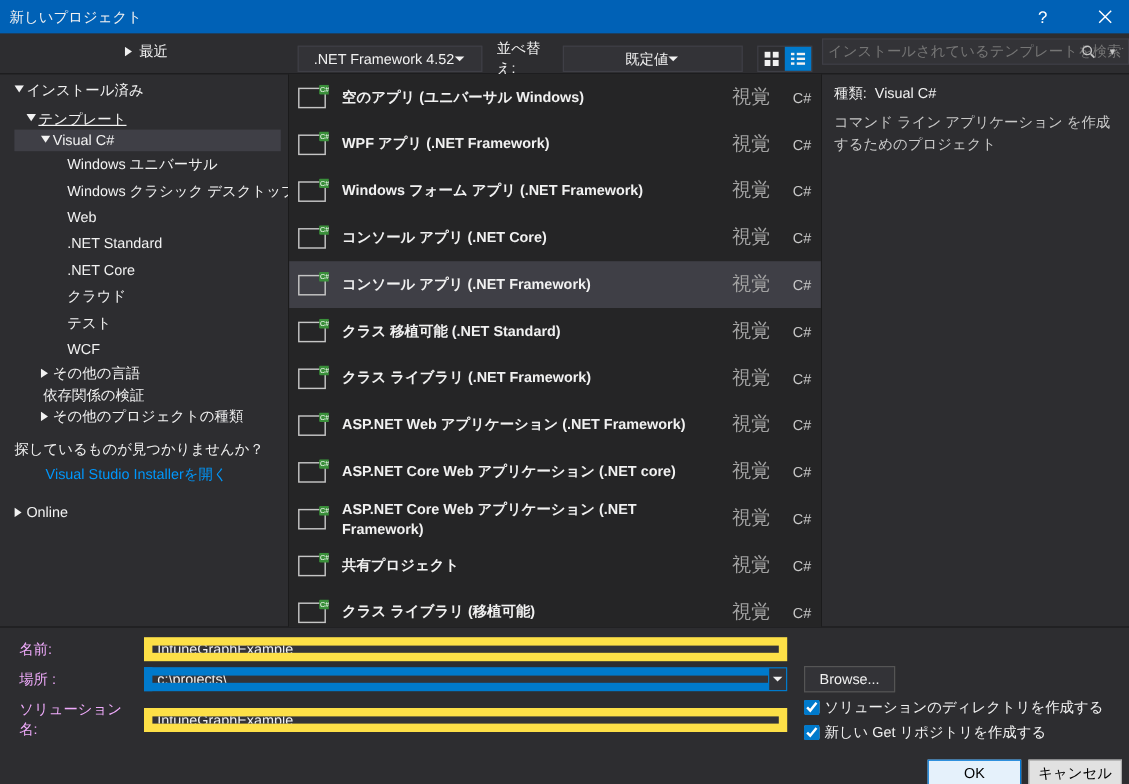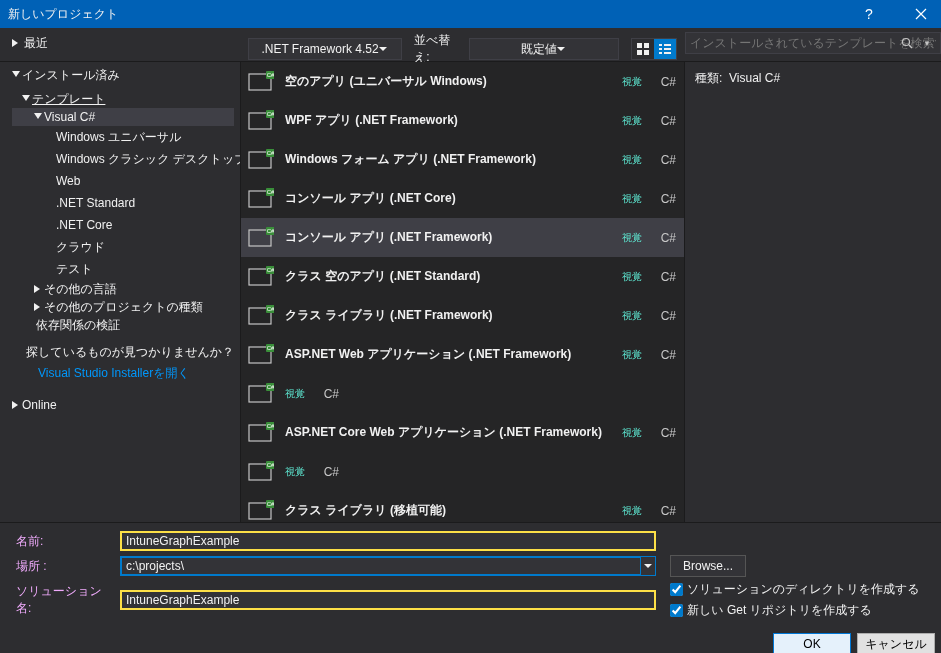--- a/index.html
+++ b/index.html
@@ -12,21 +12,21 @@
   .titlebar .spacer { flex: 1; }
   .titlebar .help-btn, .titlebar .close-btn { width: 40px; height: 28px; display: flex; align-items: center; justify-content: center; font-size: 14px; color: #fff; }
   .titlebar .close-btn svg { stroke: #fff; }
 
   
   .topstrip { display: flex; height: 34px; align-items: flex-start; background: #2d2d30; border-bottom: 1px solid #1b1b1c; }
   .topstrip .left-recent { width: 240px; padding: 6px 8px 0 12px; }
   .topstrip .mid-controls { flex: 1; display: flex; align-items: center; gap: 6px; padding: 4px 8px 0 8px; }
   .topstrip .right-search { width: 256px; padding: 4px 6px 0 0; }
 
-  .tree-head { display: flex; align-items: center; gap: 4px; color: #f1f1f1; }
+  .tree-head { display: flex; align-items: center; gap: 4px; color: #f1f1f1; justify-content: center; }
   .tree-head .caret { width: 10px; display: inline-flex; }
   .caret svg { fill: #f1f1f1; }
   .caret.right svg { transform: rotate(-90deg); }
   .caret.blank { visibility: hidden; }
 
   .combo, .txt { height: 22px; background: #333337; border: 1px solid #3f3f46; color: #f1f1f1; padding: 0 4px; display: flex; align-items: center; }
   .combo { min-width: 154px; justify-content: center; }
   .combo .tri { width: 10px; display: inline-flex; }
 
   .viewmode { display: flex; border: 1px solid #3f3f46; height: 22px; }
@@ -44,44 +44,44 @@
   .sidebar { width: 240px; padding: 4px 6px 4px 12px; overflow: hidden; }
   .sidebar ul { list-style: none; }
   .sidebar li { padding: 2px 0; }
   .node { display: flex; align-items: center; gap: 2px; min-height: 18px; }
   .node .label { white-space: nowrap; }
   .node.selected { background: #3f3f46; }
   .depth0 { padding-left: 0; }
   .depth1 { padding-left: 10px; text-decoration: underline; }
   .depth2 { padding-left: 22px; }
   .depth3 { padding-left: 42px; }
-  .sidebar .question { padding: 10px 0 4px 0; color: #f1f1f1; text-align: right; }
+  .sidebar .question { padding: 10px 0 4px 0; color: #f1f1f1; }
   .sidebar .link { color: #0097fb; padding-left: 26px; }
 
   .center { flex: 1; overflow-y: scroll; background: #252526; border-left: 1px solid #1b1b1c; border-right: 1px solid #1b1b1c; }
   .center::-webkit-scrollbar { width: 14px; }
   .center::-webkit-scrollbar-track { background: #3e3e42; }
   .center::-webkit-scrollbar-thumb { background: #686868; }
   .tmpl-row { display: flex; align-items: center; height: 39px; padding: 0 8px 0 6px; gap: 10px; }
   .tmpl-row.selected { background: #3f3f46; }
   .tmpl-icon { width: 28px; height: 28px; display: flex; align-items: center; justify-content: center; }
   .tmpl-icon svg { fill: #c5c5c5; }
   .tmpl-name { flex: 1; font-size: 12px; font-weight: bold; }
-  .tmpl-tag { font-size: 10px; color: #5eead4; }
+  .tmpl-tag { font-size: 16px; color: #a3a3a3; }
   .tmpl-lang { width: 24px; text-align: right; font-size: 12px; color: #c8c8c8; }
 
   .desc-panel { width: 256px; padding: 8px 10px; }
   .desc-panel .type { color: #f1f1f1; margin-bottom: 6px; }
   .desc-panel .desc { color: #c8c8c8; line-height: 1.5; }
 
   
   .bottom { border-top: 1px solid #1b1b1c; padding: 8px 8px 4px 8px; }
   .form-row { display: flex; align-items: center; margin-bottom: 4px; gap: 4px; }
   .form-row .lbl { width: 108px; color: #f0abfc; padding-left: 8px; }
-  .form-row input[type=text] { height: 20px; background: #333337; border: 2px solid #fde047; color: #f1f1f1; padding: 0 4px; font-size: 12px; outline: none; }
+  .form-row input[type=text] { height: 20px; background: #333337; border: 7px solid #fde047; color: #f1f1f1; padding: 0 4px; font-size: 12px; outline: none; }
   .form-row .name-input { width: 536px; }
   .form-row .loc-wrap { display: flex; width: 536px; }
   .form-row .loc-wrap input { flex: 1; border-right: none; }
   .form-row .loc-wrap .drop { width: 16px; background: #333337; border: 1px solid #3f3f46; border-left: 1px solid #3f3f46; display: flex; align-items: center; justify-content: center; }
   .form-row .loc-wrap.focus input { border-color: #007acc; }
   .form-row .loc-wrap.focus .drop { border-color: #007acc; }
   .browse-btn { margin-left: 10px; height: 22px; padding: 0 12px; background: #333337; border: 1px solid #555; color: #f1f1f1; display: inline-flex; align-items: center; }
   .side-checks { display: flex; flex-direction: column; gap: 4px; margin-left: 10px; }
   .side-checks label { display: flex; align-items: center; gap: 4px; color: #f1f1f1; }
   .side-checks input { accent-color: #007acc; }
@@ -227,36 +227,42 @@
             <span class="caret blank"></span>
             <span class="label">クラウド</span>
           </div>
         </li>
       <li>
           <div class="node depth3">
             <span class="caret blank"></span>
             <span class="label">テスト</span>
           </div>
         </li>
+      <li>
+          <div class="node depth3">
+            <span class="caret blank"></span>
+            <span class="label">WCF</span>
+          </div>
+        </li>
     </ul>
     <div class="node depth2">
       <span class="caret right"><svg width="8" height="8">
             <polygon points="0,0 8,0 4,6"></polygon>
           </svg></span>
       <span class="label">その他の言語</span>
     </div>
     <div class="node depth2">
-      <span class="caret right"><svg width="8" height="8">
-            <polygon points="0,0 8,0 4,6"></polygon>
-          </svg></span>
-      <span class="label">その他のプロジェクトの種類</span>
-    </div>
-    <div class="node depth2">
       <span class="caret blank"></span>
       <span class="label">依存関係の検証</span>
+    </div>
+    <div class="node depth2">
+      <span class="caret right"><svg width="8" height="8">
+            <polygon points="0,0 8,0 4,6"></polygon>
+          </svg></span>
+      <span class="label">その他のプロジェクトの種類</span>
     </div>
 
     <div class="question">探しているものが見つかりませんか？</div>
     <div class="link">Visual Studio Installerを開く</div>
 
     <div style="height:14px"></div>
     <div class="node depth0">
       <span class="caret right"><svg width="8" height="8">
             <polygon points="0,0 8,0 4,6"></polygon>
           </svg></span>
@@ -326,21 +332,21 @@
         <span class="tmpl-lang">C#</span>
       </div>
       <div class="tmpl-row">
         <span class="tmpl-icon">
           <svg width="26" height="22" viewBox="0 0 26 22">
     <rect x="1" y="3" width="22" height="16" fill="none" stroke="#c5c5c5" stroke-width="1.2"></rect>
     <rect x="18" y="0" width="9" height="8" rx="1" fill="#3a8f3a"></rect>
     <text x="22.5" y="6" font-size="6" fill="#fff" text-anchor="middle" font-family="sans-serif">C#</text>
   </svg>
         </span>
-        <span class="tmpl-name">クラス 空のアプリ (.NET Standard)</span>
+        <span class="tmpl-name">クラス 移植可能 (.NET Standard)</span>
         <span class="tmpl-tag">視覚</span>
         <span class="tmpl-lang">C#</span>
       </div>
       <div class="tmpl-row">
         <span class="tmpl-icon">
           <svg width="26" height="22" viewBox="0 0 26 22">
     <rect x="1" y="3" width="22" height="16" fill="none" stroke="#c5c5c5" stroke-width="1.2"></rect>
     <rect x="18" y="0" width="9" height="8" rx="1" fill="#3a8f3a"></rect>
     <text x="22.5" y="6" font-size="6" fill="#fff" text-anchor="middle" font-family="sans-serif">C#</text>
   </svg>
@@ -362,20 +368,21 @@
         <span class="tmpl-lang">C#</span>
       </div>
       <div class="tmpl-row">
         <span class="tmpl-icon">
           <svg width="26" height="22" viewBox="0 0 26 22">
     <rect x="1" y="3" width="22" height="16" fill="none" stroke="#c5c5c5" stroke-width="1.2"></rect>
     <rect x="18" y="0" width="9" height="8" rx="1" fill="#3a8f3a"></rect>
     <text x="22.5" y="6" font-size="6" fill="#fff" text-anchor="middle" font-family="sans-serif">C#</text>
   </svg>
         </span>
+        <span class="tmpl-name">ASP.NET Core Web アプリケーション (.NET core)</span>
         <span class="tmpl-tag">視覚</span>
         <span class="tmpl-lang">C#</span>
       </div>
       <div class="tmpl-row">
         <span class="tmpl-icon">
           <svg width="26" height="22" viewBox="0 0 26 22">
     <rect x="1" y="3" width="22" height="16" fill="none" stroke="#c5c5c5" stroke-width="1.2"></rect>
     <rect x="18" y="0" width="9" height="8" rx="1" fill="#3a8f3a"></rect>
     <text x="22.5" y="6" font-size="6" fill="#fff" text-anchor="middle" font-family="sans-serif">C#</text>
   </svg>
@@ -385,20 +392,21 @@
         <span class="tmpl-lang">C#</span>
       </div>
       <div class="tmpl-row">
         <span class="tmpl-icon">
           <svg width="26" height="22" viewBox="0 0 26 22">
     <rect x="1" y="3" width="22" height="16" fill="none" stroke="#c5c5c5" stroke-width="1.2"></rect>
     <rect x="18" y="0" width="9" height="8" rx="1" fill="#3a8f3a"></rect>
     <text x="22.5" y="6" font-size="6" fill="#fff" text-anchor="middle" font-family="sans-serif">C#</text>
   </svg>
         </span>
+        <span class="tmpl-name">共有プロジェクト</span>
         <span class="tmpl-tag">視覚</span>
         <span class="tmpl-lang">C#</span>
       </div>
       <div class="tmpl-row">
         <span class="tmpl-icon">
           <svg width="26" height="22" viewBox="0 0 26 22">
     <rect x="1" y="3" width="22" height="16" fill="none" stroke="#c5c5c5" stroke-width="1.2"></rect>
     <rect x="18" y="0" width="9" height="8" rx="1" fill="#3a8f3a"></rect>
     <text x="22.5" y="6" font-size="6" fill="#fff" text-anchor="middle" font-family="sans-serif">C#</text>
   </svg>
@@ -406,20 +414,21 @@
         <span class="tmpl-name">クラス ライブラリ (移植可能)</span>
         <span class="tmpl-tag">視覚</span>
         <span class="tmpl-lang">C#</span>
       </div>
     </div>
 
   <div class="desc-panel">
     <div class="type">
       <span>種類:</span>&nbsp;&nbsp;<span>Visual C#</span>
     </div>
+    <div class="desc">コマンド ライン アプリケーション を作成するためのプロジェクト</div>
   </div>
 </div>
 
 <div class="bottom">
   <div class="form-row">
     <span class="lbl">名前:</span>
     <input type="text" class="name-input" value="IntuneGraphExample" style="">
   </div>
   <div class="form-row">
     <span class="lbl">場所 :</span>

